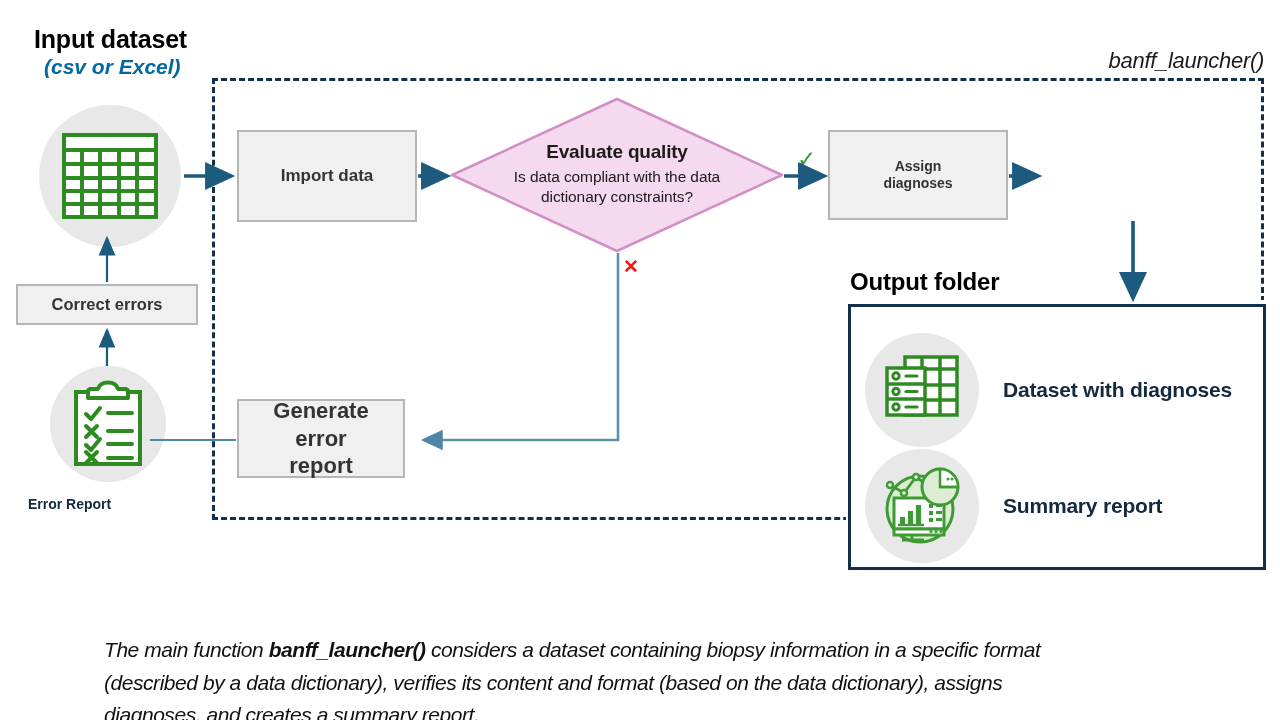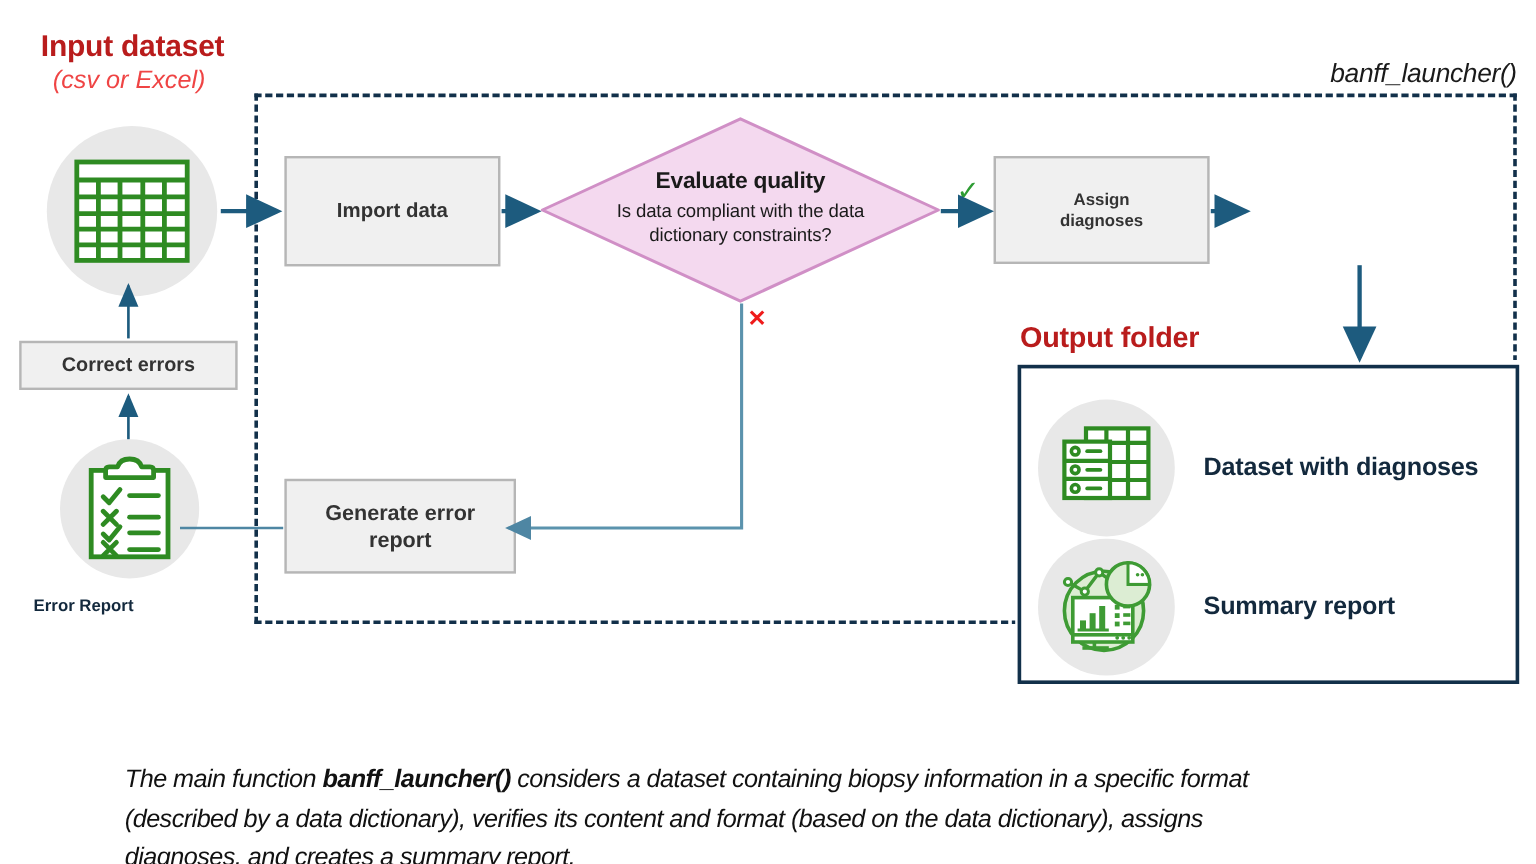--- a/index.html
+++ b/index.html
@@ -18,29 +18,29 @@
     height: 720px;
     background: #ffffff;
     overflow: hidden;
   }
 
   
   .abs { position: absolute; box-sizing: border-box; }
 
   
   .title-dark {
-    color: #b91c1c;
+    color: #000000;
     font-weight: bold;
     letter-spacing: -0.2px;
     white-space: nowrap;
     text-align: center;
   }
   .title-ital {
-    color: #ef4444;
-    font-weight: normal;
+    color: #0369a1;
+    font-weight: bold;
     font-style: italic;
     white-space: nowrap;
   }
 
   
   .dashed-box {
     border: 3px dashed #12304a;
     background: transparent;
     pointer-events: none;
   }
@@ -176,21 +176,21 @@
       <path d="M14 70 l11 11 M25 70 l-11 11" fill="none" stroke="#2e8b22" stroke-width="4" stroke-linecap="round"></path>
       <line x1="36" y1="76" x2="60" y2="76" stroke="#2e8b22" stroke-width="4" stroke-linecap="round"></line>
     </svg>
   </div>
   <div class="abs small-cap" style="left:28px; top:496px; width:160px;">Error Report</div>
 
   <div class="abs proc-box" style="left:16px; top:284px; width:182px; height:41px; font-size:16.5px;">Correct errors</div>
 
   <div class="abs proc-box" style="left:237px; top:130px; width:180px; height:92px; font-size:17px;">Import data</div>
 
-  <div class="abs proc-box" style="left:237px; top:399px; width:193px; height:79px; font-size:18px; white-space:pre-line;">Generate error
+  <div class="abs proc-box" style="left:237px; top:399px; width:168px; height:79px; font-size:22px; white-space:pre-line;">Generate error
 report</div>
 
   <div class="abs diamond-wrap" style="left:450px; top:97px; width:334px; height:156px;">
     <svg class="diamond-svg" width="334" height="156" viewBox="0 0 334 156">
       <polygon points="167,2 332,78 167,154 2,78" fill="#f4d9ef" stroke="#d08fc6" stroke-width="2.5" stroke-linejoin="round"></polygon>
     </svg>
     <div class="diamond-text diamond-title" style="top:44px;">Evaluate quality</div>
     <div class="diamond-text diamond-sub" style="top:70px; padding:0 52px;">Is data compliant with the data dictionary constraints?</div>
   </div>
 

